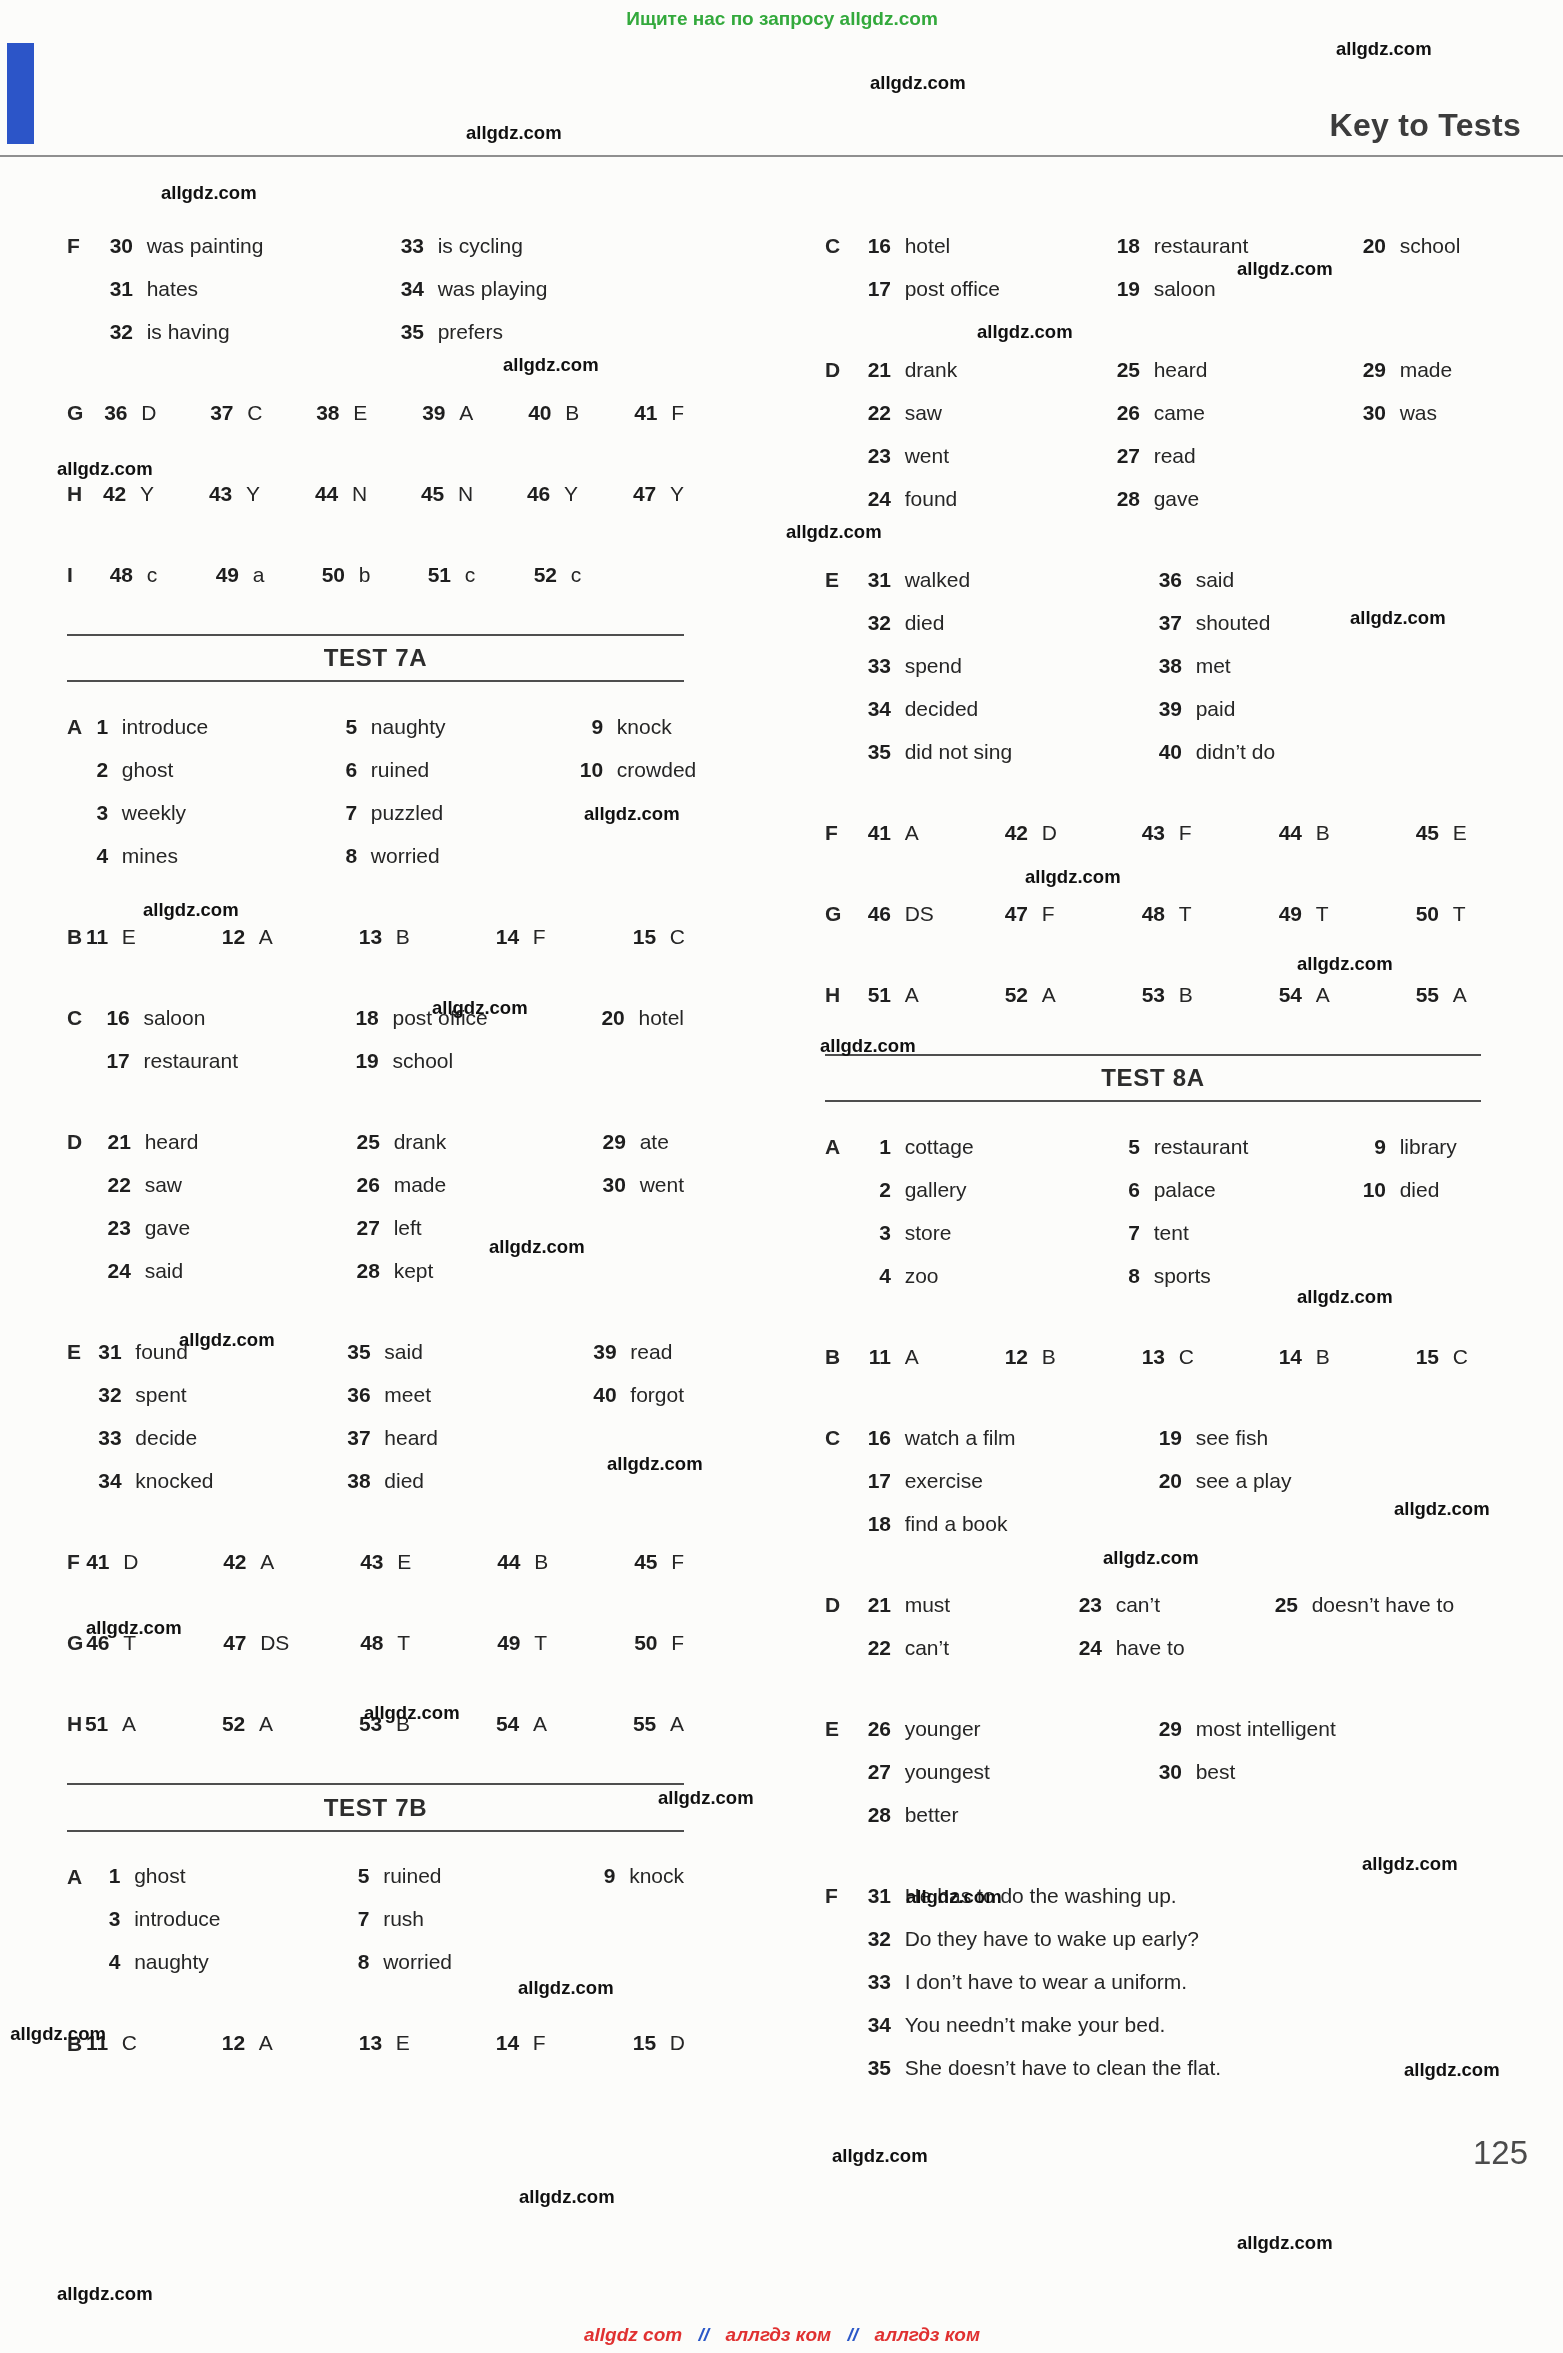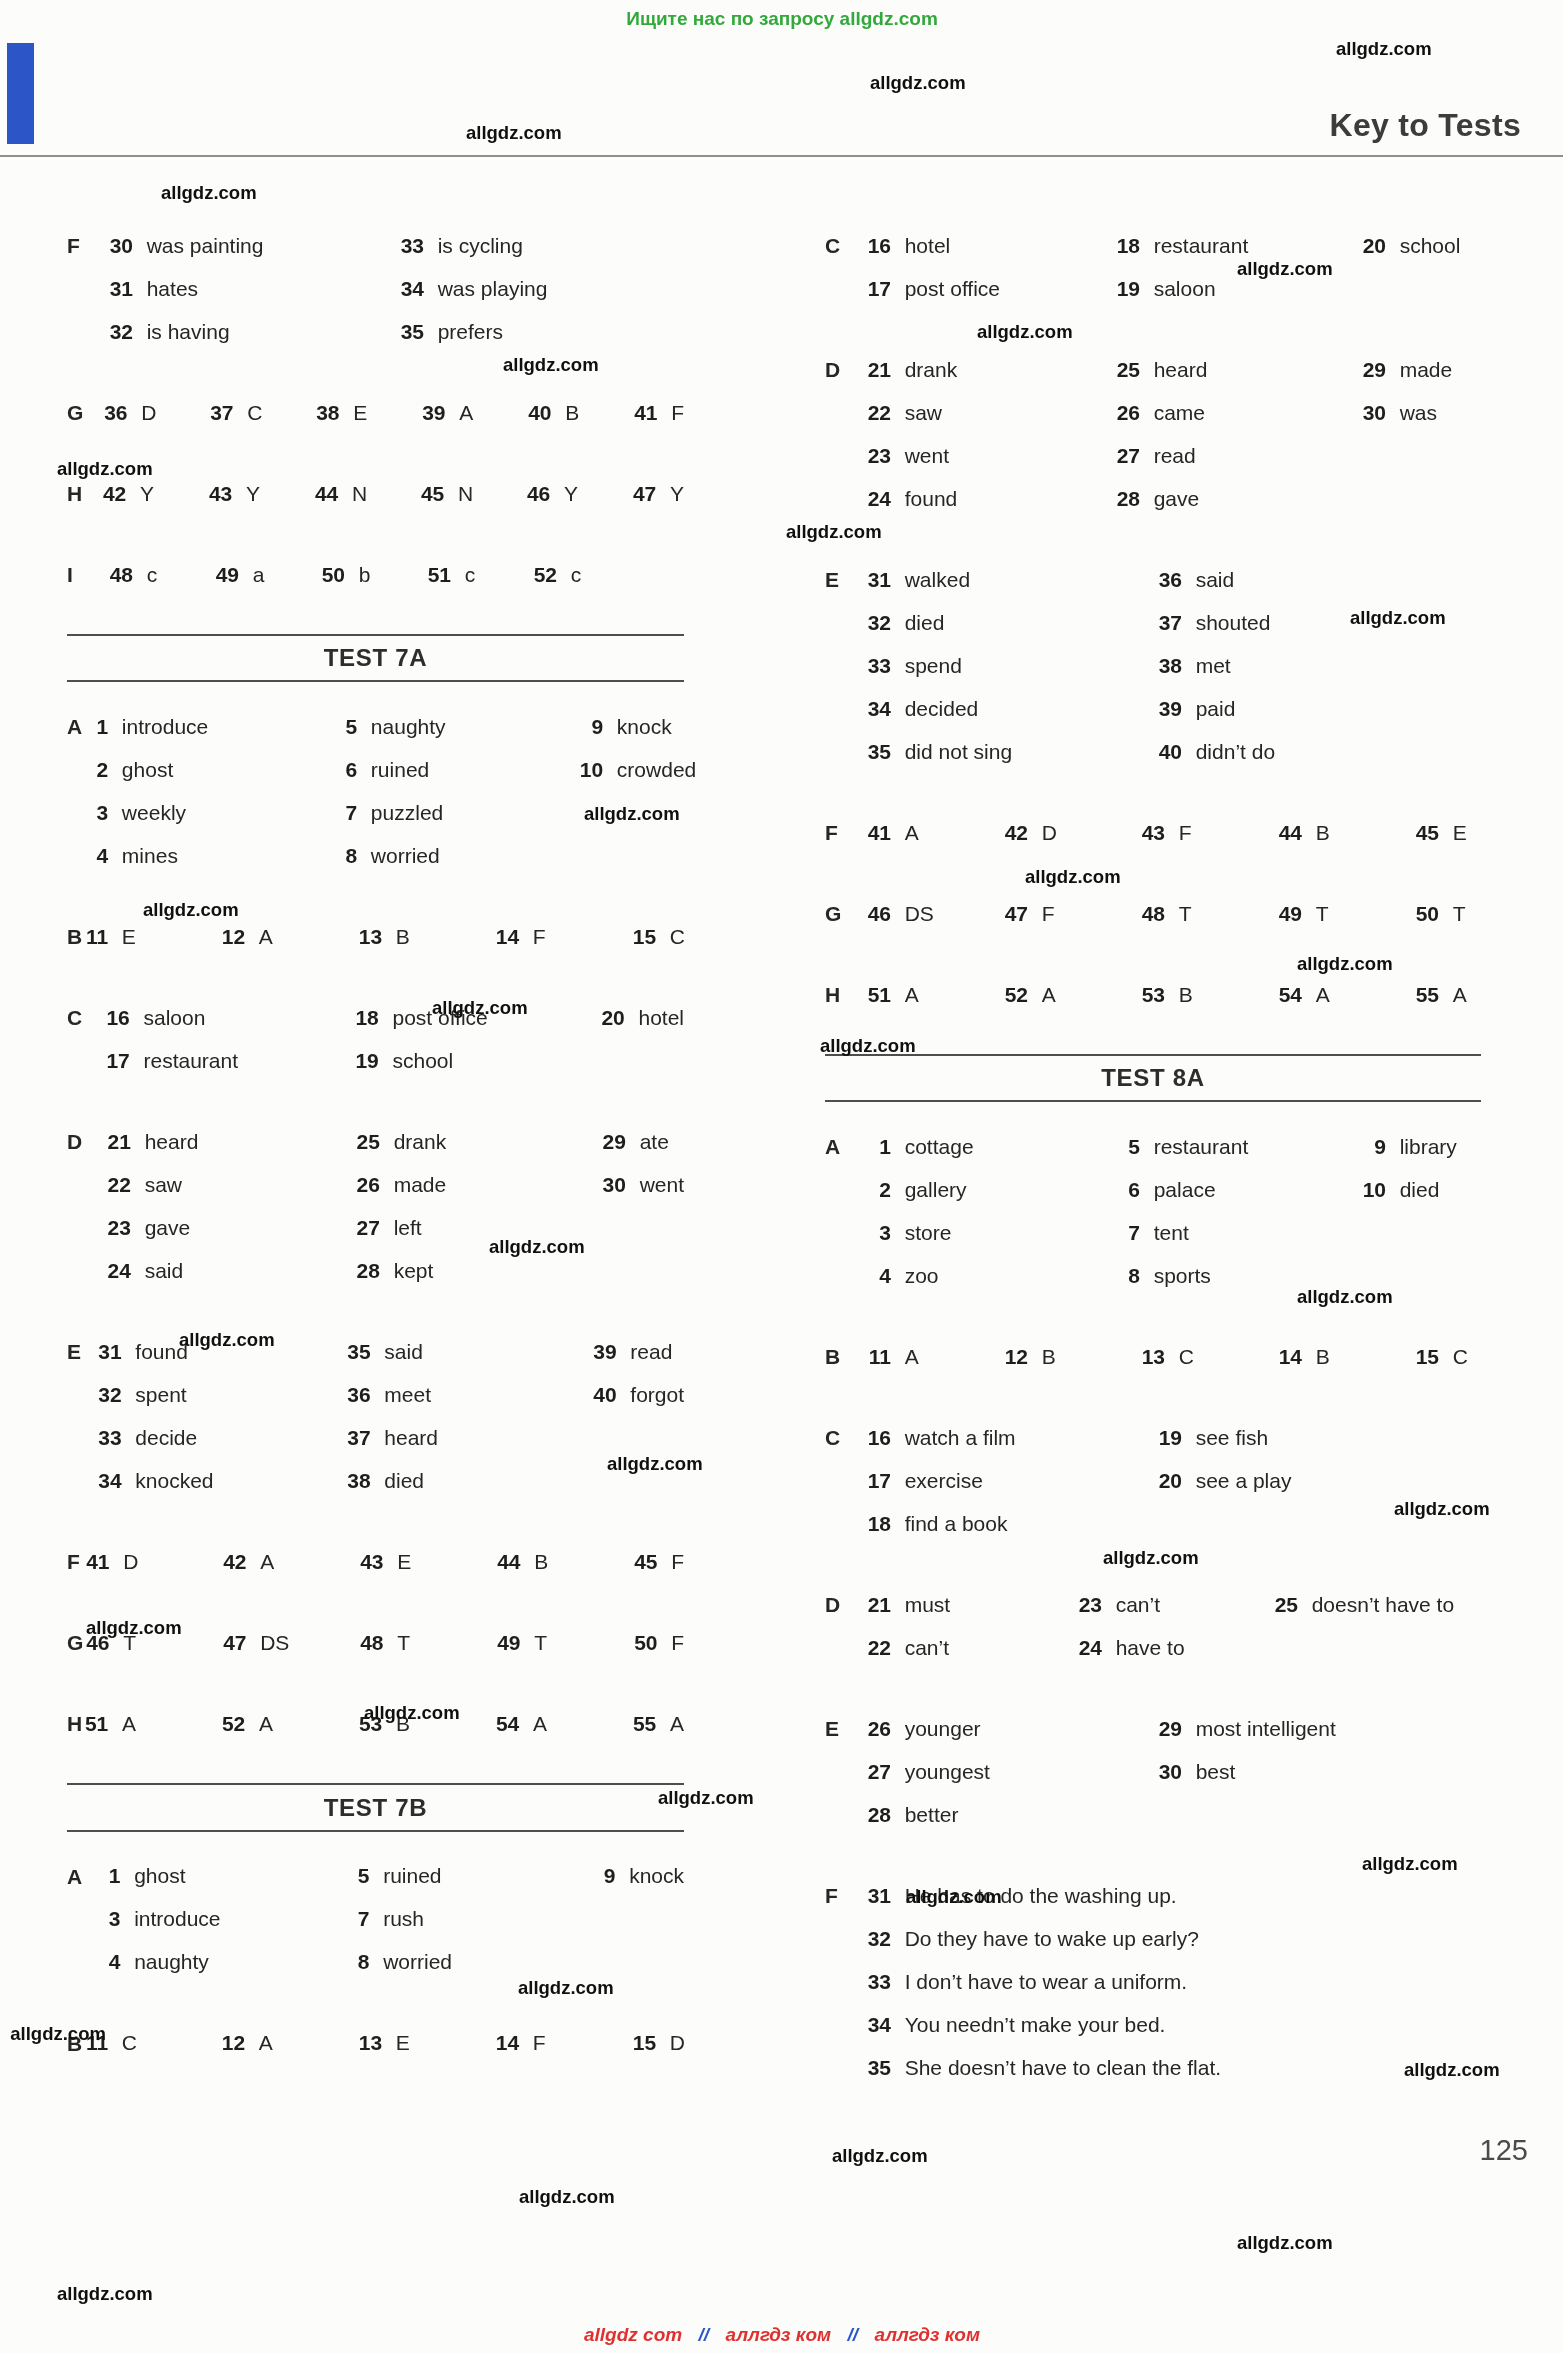--- a/index.html
+++ b/index.html
@@ -41,21 +41,21 @@
     border-top:2.1px solid #4e4e4e; border-bottom:2.1px solid #4e4e4e;
     margin:9.6px 0 23px; padding:8.2px 0; text-align:center;
     font-size:24px; font-weight:700; letter-spacing:0.7px; color:#2d2d2d;
   }
 
   .wm {
     position:absolute; font-size:18.5px; font-weight:600; color:#101010;
     white-space:nowrap;
   }
 
-  .page-number { position:absolute; top:2134px; right:36px; font-size:29px; color:#4b4b4b; }
+  .page-number { position:absolute; top:2134px; right:36px; font-size:33px; color:#4b4b4b; }
 
   .footer {
     position:absolute; top:2324px; left:0; right:0; text-align:center;
     font-size:19px; font-weight:600;font-style:italic;
   }
   .footer span { margin:0 8.2px; }
 </style>
 </head>
 <body>
 

